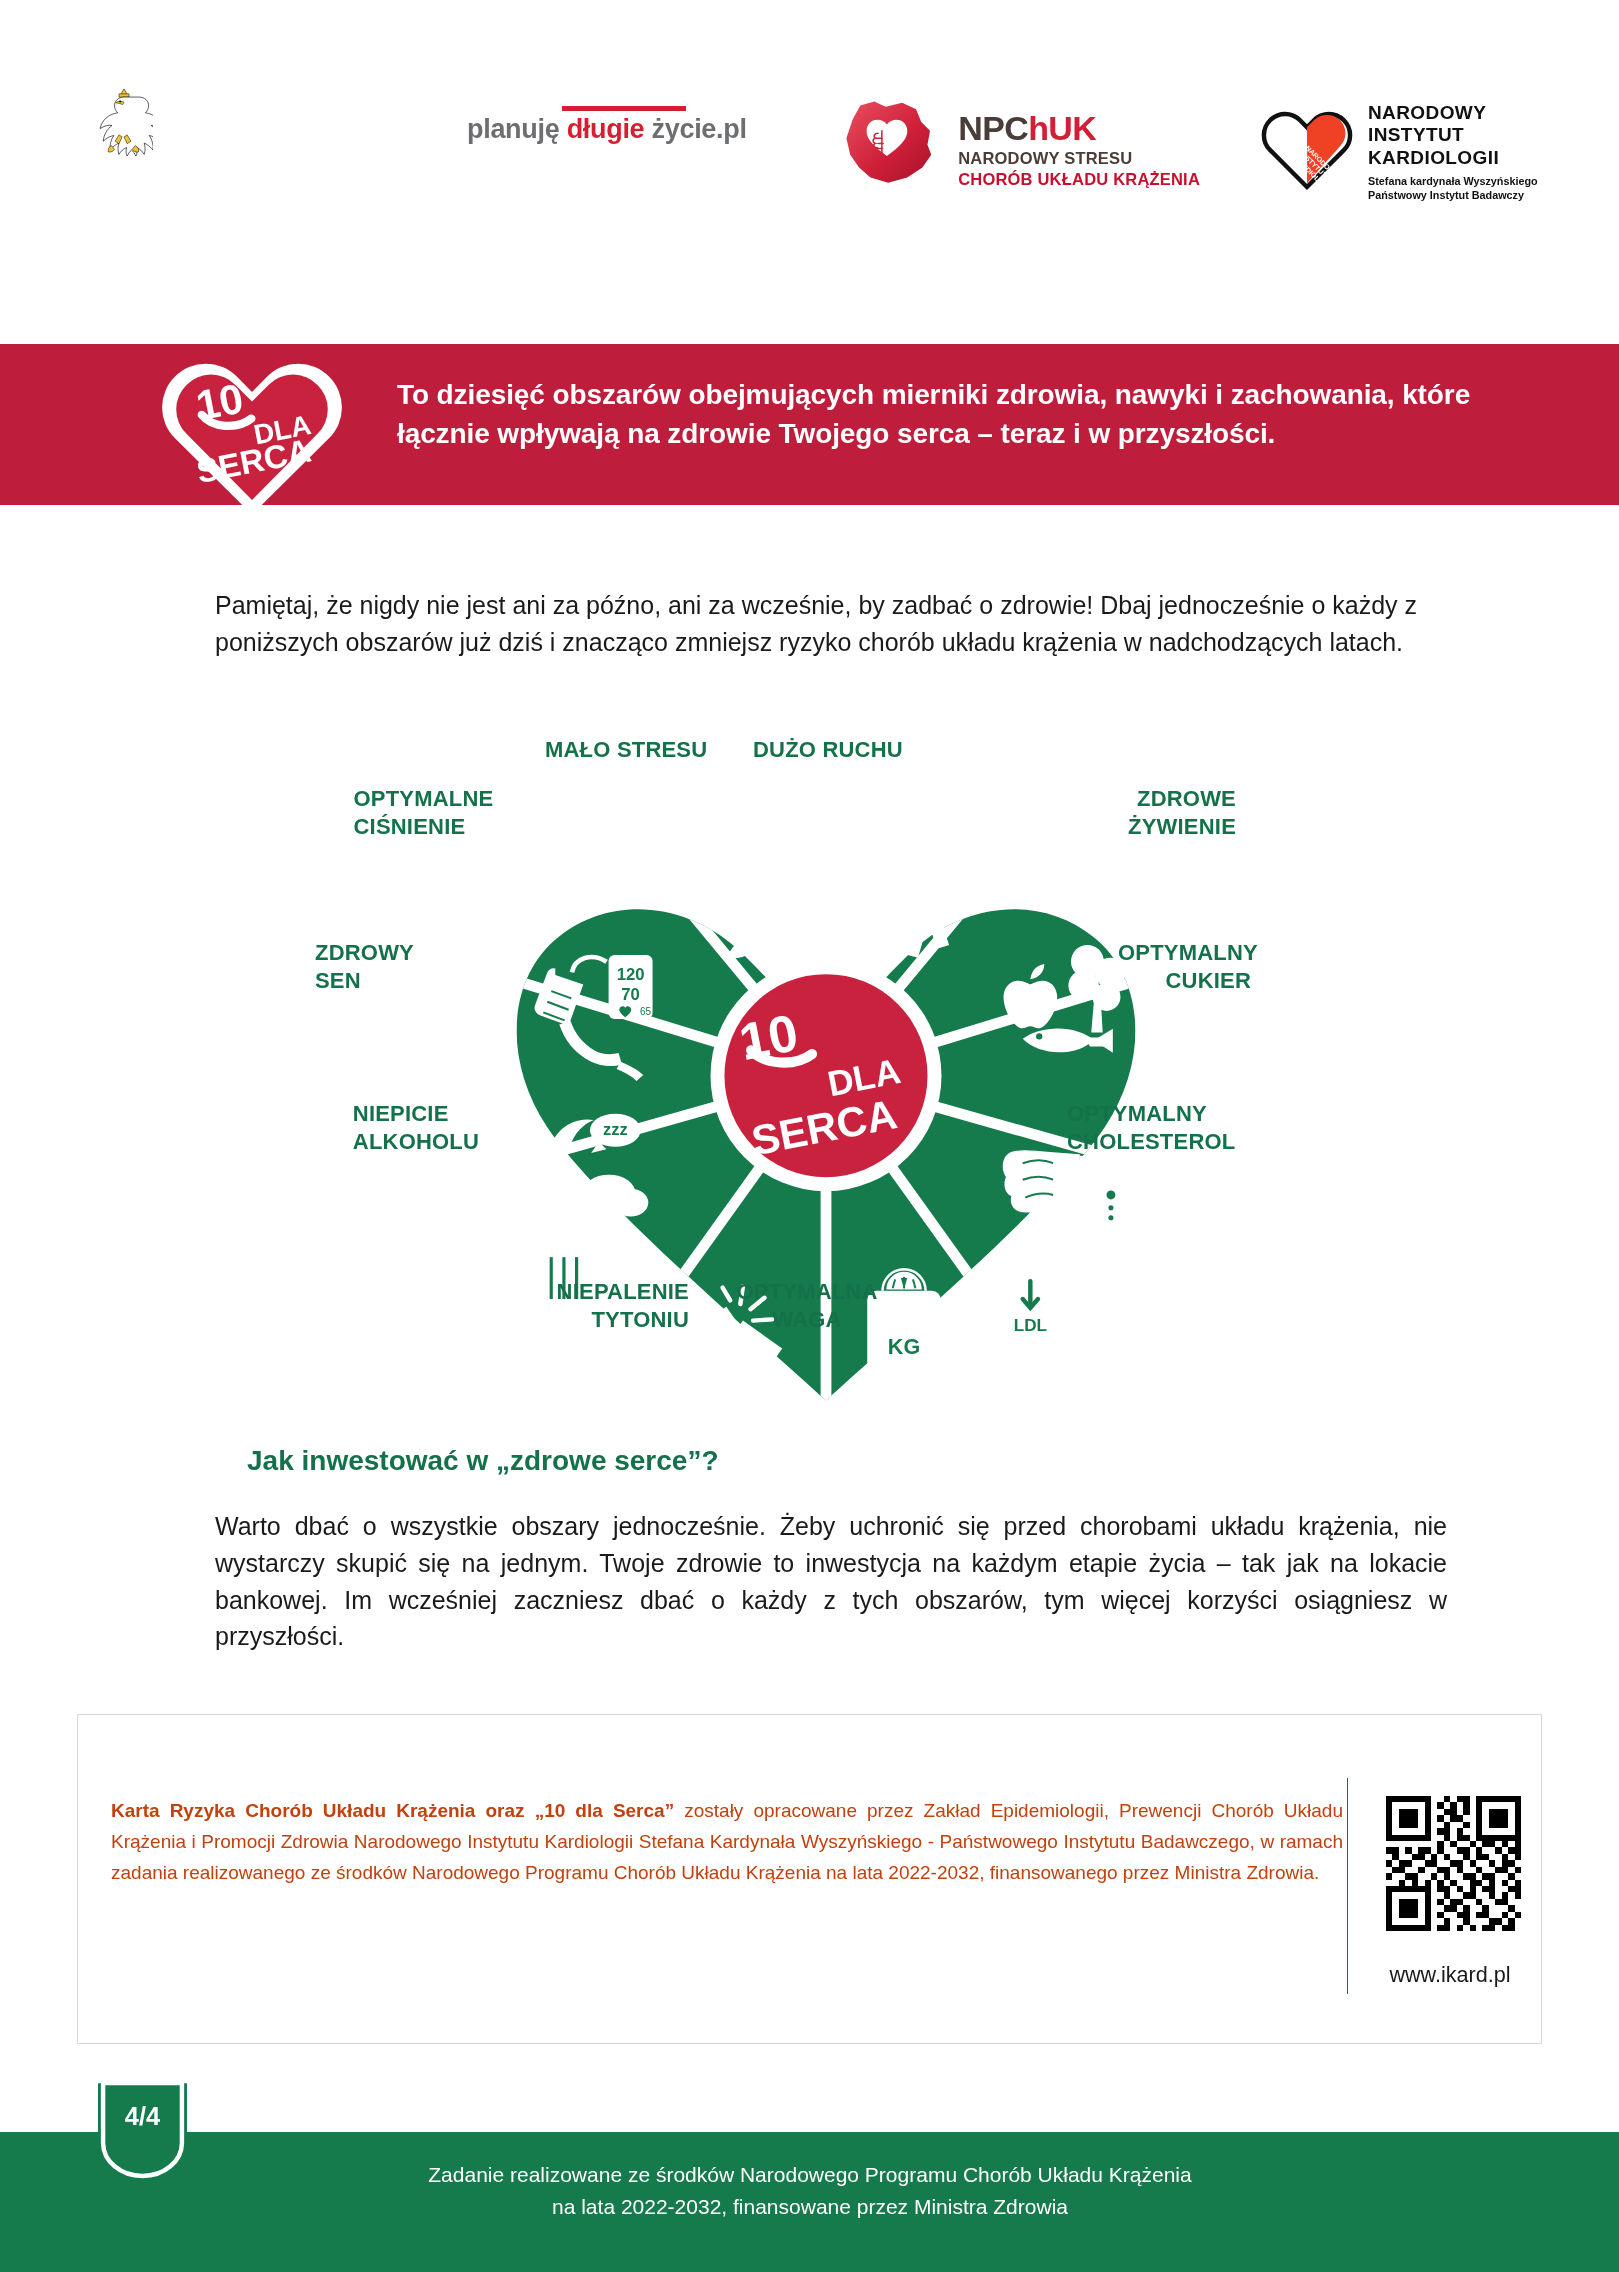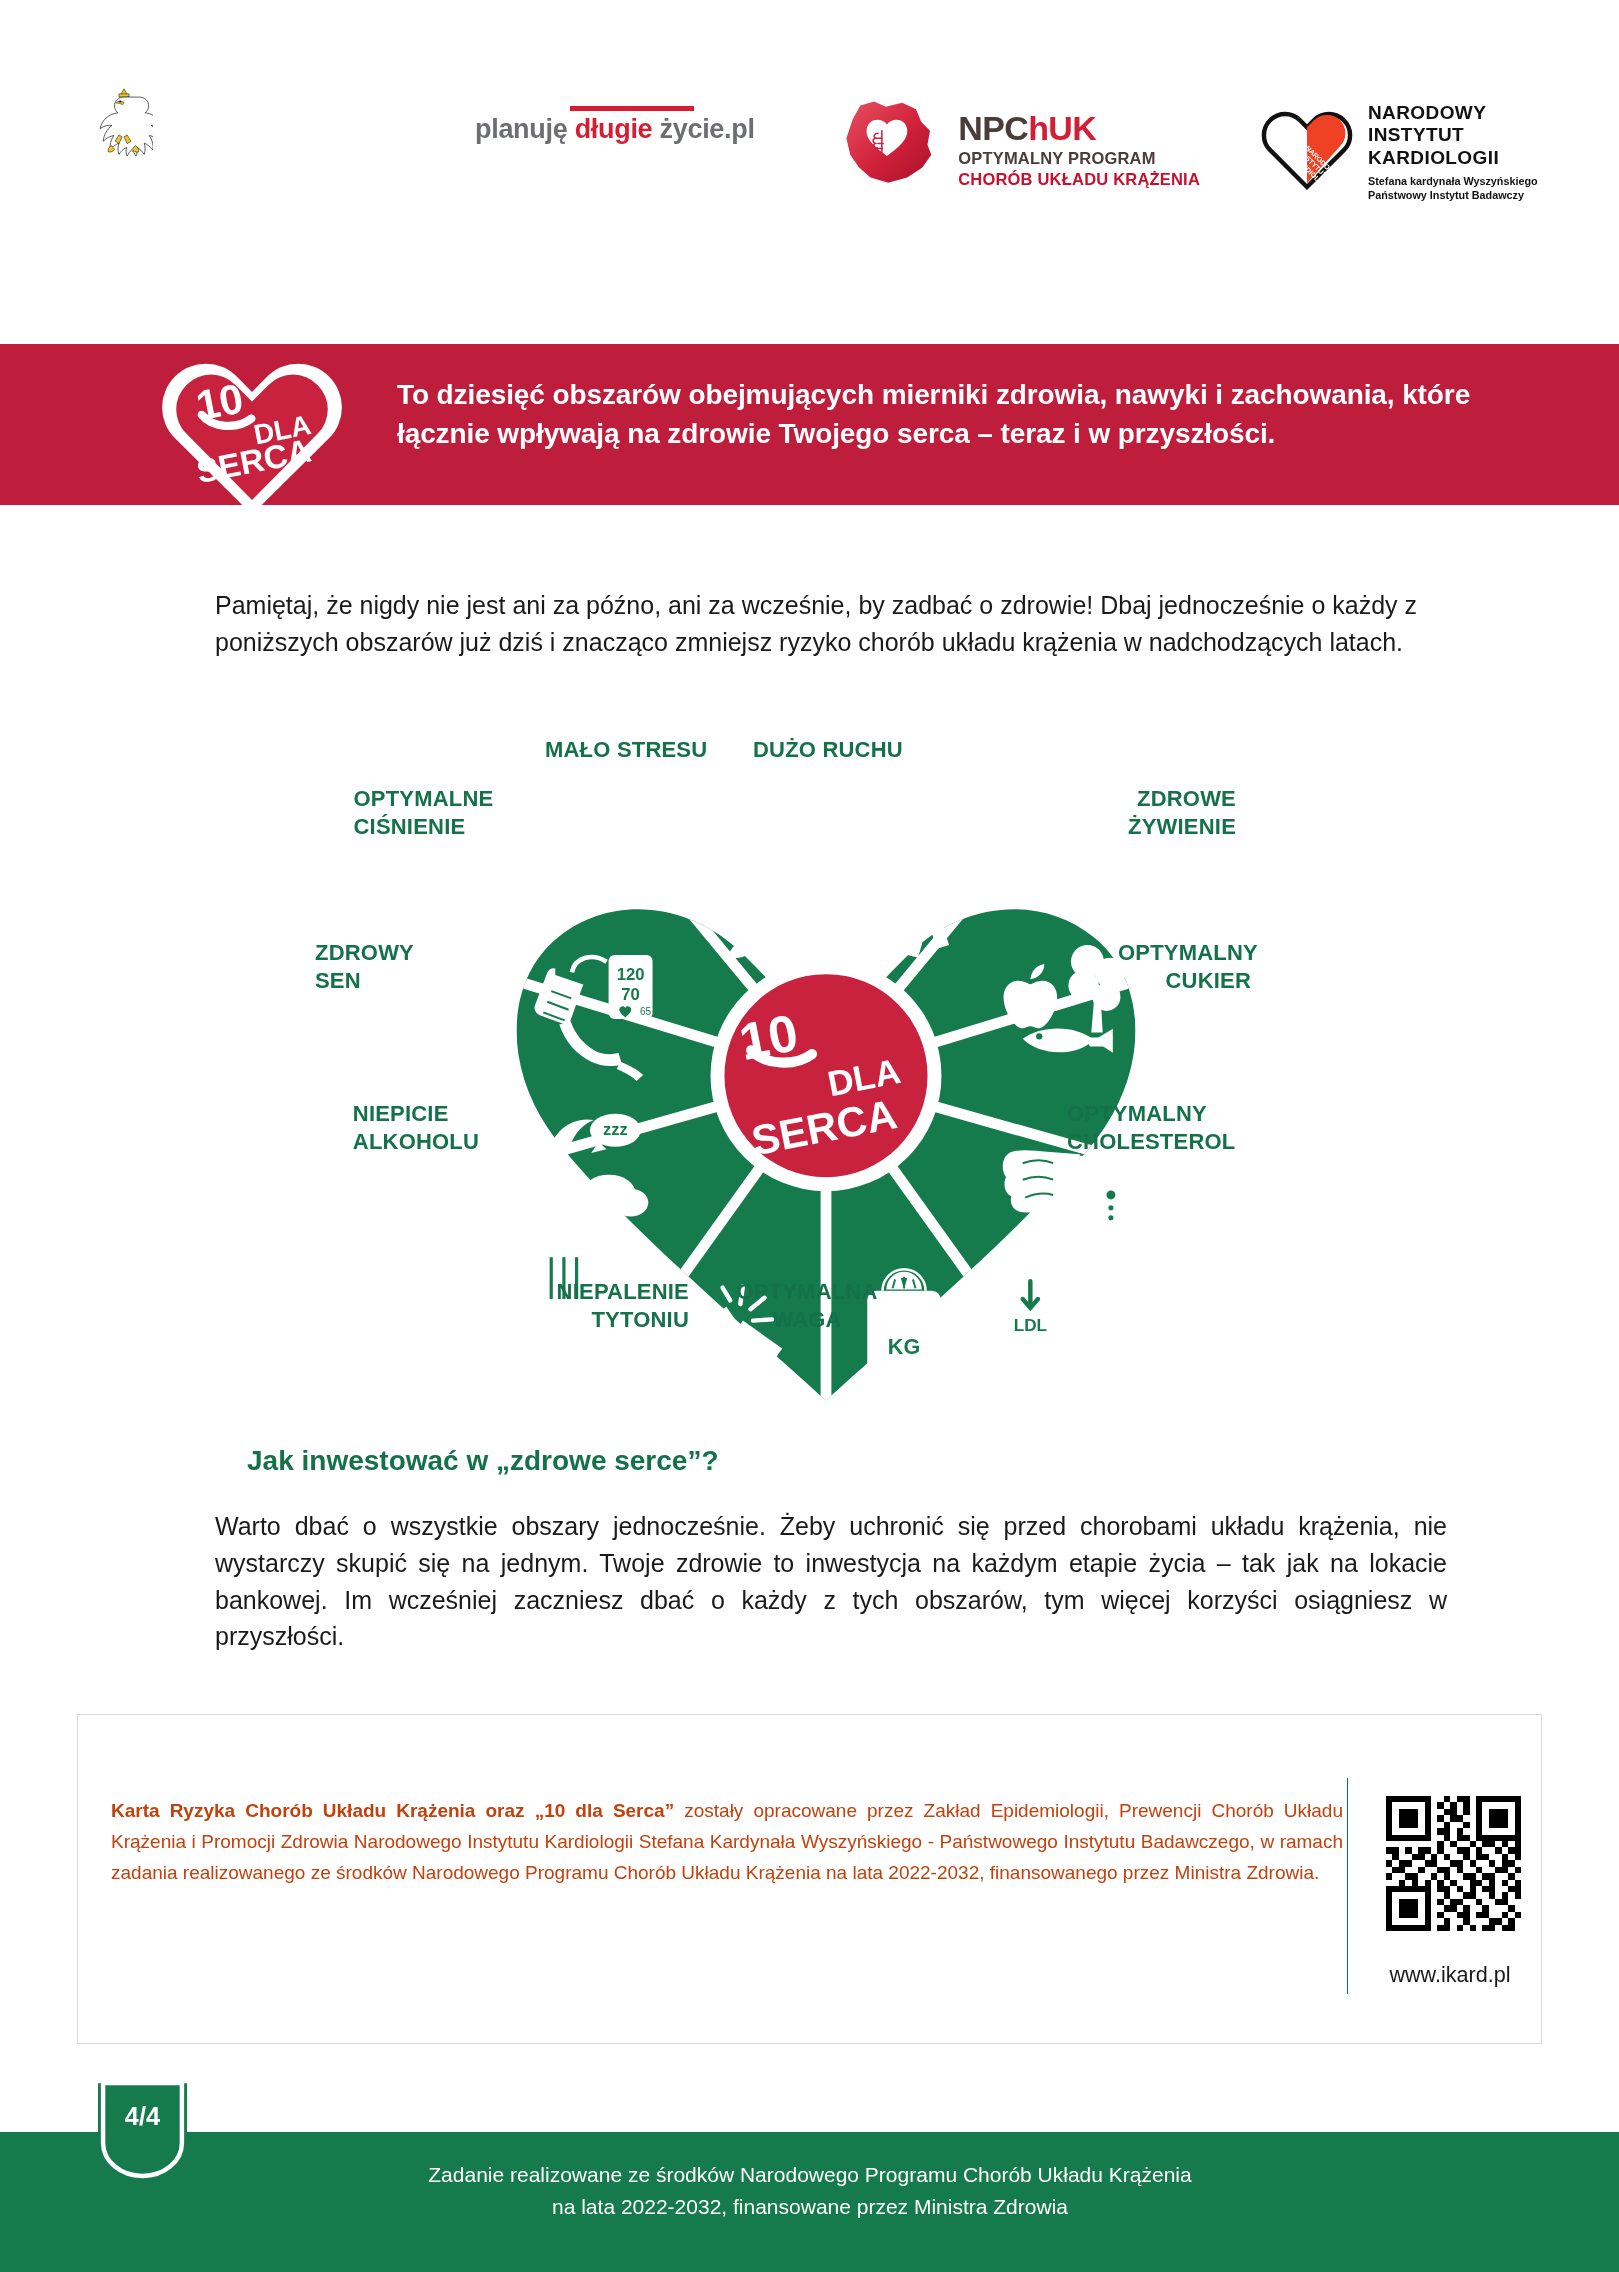--- a/index.html
+++ b/index.html
@@ -9,21 +9,21 @@
   
   .logo-bar { position:absolute; top:75px; left:0; width:1620px; height:127px; }
 
   .logo-mz { position:absolute; left:95px; top:6.3px; display:flex; align-items:center; gap:16.5px; }
   .eagle { width:58px; height:75px; position:relative; }
   .mz-text { font-size:29px; color:#1a1a1a; line-height:1.17; letter-spacing:0.1px; }
   .mz-rules { margin-top:7px; width:170px; }
   .mz-rule-b { height:2.5px; background:#1a1a1a; }
   .mz-rule-r { height:5.7px; background:#e02a2a; margin-top:3.8px; }
 
-  .logo-pdz { position:absolute; left:467px; top:39px;margin-left:8px; }
+  .logo-pdz { position:absolute; left:467px; top:39px; }
   .pdz-line { font-size:27px; font-weight:bold; color:#6d6e71; letter-spacing:-0.3px; white-space:nowrap; }
   .pdz-line .hl { color:#d71d32; }
   .pdz-ul { position:absolute; left:95px; top:-8.3px; width:124px; height:5.1px; background:#d71d32; }
 
   .logo-npchuk { position:absolute; left:841px; top:19px; display:flex; align-items:flex-start; gap:15.2px; }
   .poland-map { width:102px; height:95px; }
   .npchuk-txt { padding-top:16.5px; }
   .npchuk-1 { font-size:34px; font-weight:bold; letter-spacing:-0.6px; line-height:1; }
   .npchuk-1 .dk { color:#4a3c38; }
   .npchuk-1 .rd { color:#d21f35; }
@@ -117,21 +117,21 @@
         <path d="M72 50 c-8 -10 -26 -8 -28 7 c-1 14 12 25 28 37 z" fill="#fff"></path>
         <g stroke="#d0203a" stroke-width="2.4" fill="none" stroke-linecap="round">
           <path d="M58 62 c-6 0 -8 5 -4 8 c-5 1 -5 7 0 8 c-5 2 -3 8 3 7"></path>
           <path d="M54 70 h10 M58 78 h8 M56 86 h9"></path>
           <path d="M64 58 v36"></path>
         </g>
       </svg>
     </div>
     <div class="npchuk-txt">
       <div class="npchuk-1"><span class="dk">NPC</span><span class="rd">hUK</span></div>
-      <div class="npchuk-2">OPTYMALNY PROGRAM</div>
+      <div class="npchuk-2">NARODOWY STRESU</div>
       <div class="npchuk-3">CHORÓB UKŁADU KRĄŻENIA</div>
     </div>
   </div>
 
   <div class="logo-nik">
     <div class="nik-heart">
       <svg viewBox="0 0 148 152" width="94" height="97">
         <path d="M74 146 L16 88 a33 33 0 0 1 0 -47 a33 33 0 0 1 47 0 L74 52 L85 41 a33 33 0 0 1 47 0 a33 33 0 0 1 0 47 Z" fill="none" stroke="#111" stroke-width="7"></path>
         <path d="M74 140 L74 52 L85 41 a29 29 0 0 1 41 0 a29 29 0 0 1 0 41 Z" fill="#ef4123"></path>
         <g transform="rotate(45 88 108)">

